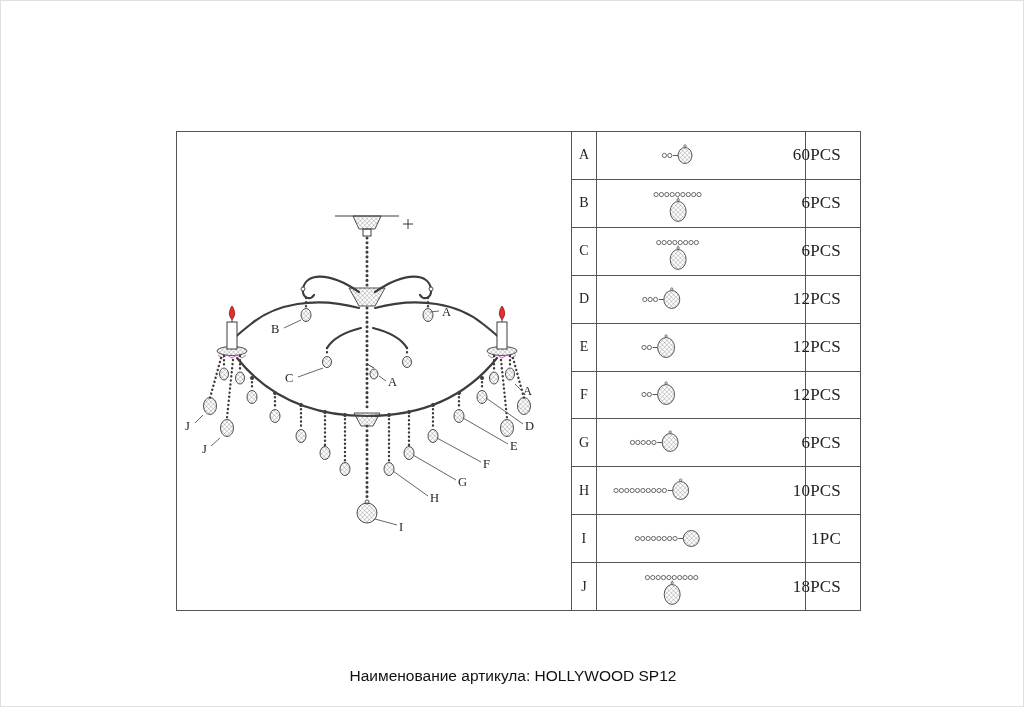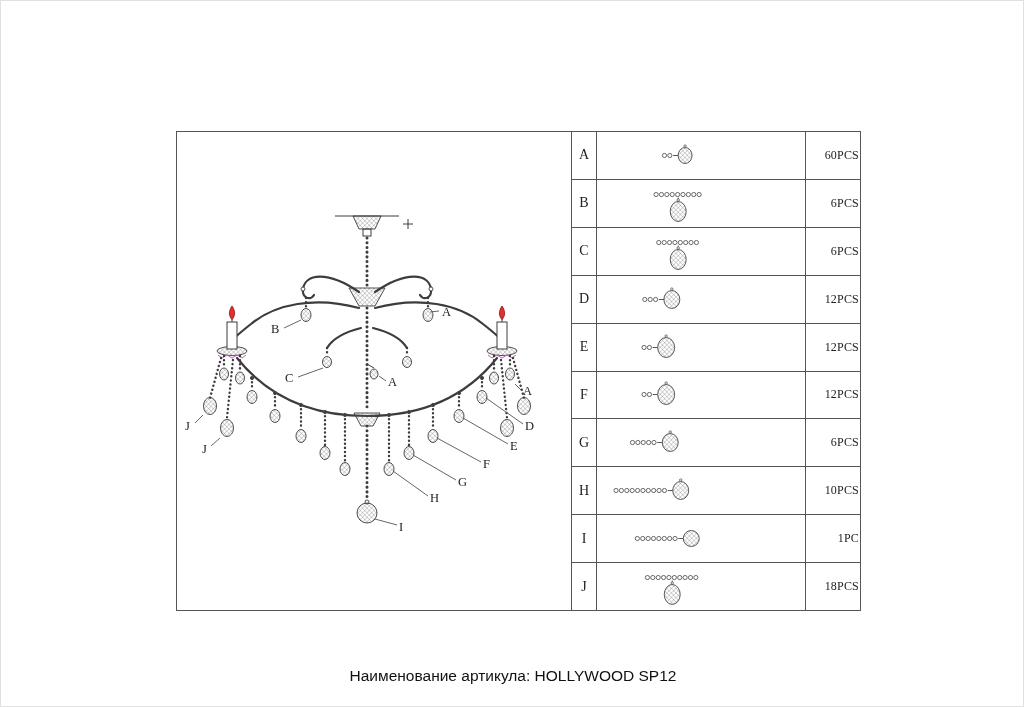--- a/index.html
+++ b/index.html
@@ -6,21 +6,21 @@
   html,body{width:1024px;height:707px;background:#fff;font-family:"Liberation Serif",serif;color:#222;overflow:hidden}
   .stage{position:absolute;left:0;top:0;width:1024px;height:707px;background:#fff;border:1px solid #e0e0e0}
   .main-box{position:absolute;left:175px;top:130px;width:685px;height:480px;border:1px solid #555;background:#fff}
   .diagram-area{position:absolute;left:0;top:0;width:394px;height:478px}
   .parts-table{position:absolute;left:394px;top:0;width:290px;height:478px;border-left:1px solid #555;display:flex;flex-direction:column}
   .trow{flex:1 1 0;display:flex;border-bottom:1px solid #555;min-height:0}
   .trow:last-child{border-bottom:none}
   .cell{display:flex;align-items:center}
   .letter{width:25px;justify-content:center;border-right:1px solid #555;font-size:14px}
   .draw{width:210px;justify-content:flex-start;border-right:1px solid #555;overflow:hidden}
-  .qty{width:55px;justify-content:flex-end;padding-right:2px;font-size:12px;letter-spacing:0.2px}
+  .qty{width:55px;justify-content:flex-end;padding-right:20px;font-size:17px;letter-spacing:0.2px}
   .caption{position:absolute;left:0;top:666px;width:1024px;text-align:center;font-family:"Liberation Sans",sans-serif;font-size:15.5px;color:#111}
   
   .tube{fill:none;stroke:#3c3c3c;stroke-width:2.2;stroke-linecap:round}
   .thin{fill:none;stroke:#3c3c3c;stroke-width:1}
   .dots{fill:none;stroke:#3c3c3c;stroke-width:3;stroke-linecap:round;stroke-dasharray:0.1 4.6}
   .dots-sm{fill:none;stroke:#3c3c3c;stroke-width:2.4;stroke-linecap:round;stroke-dasharray:0.1 4}
   .crystal{fill:url(#hm);stroke:#3c3c3c;stroke-width:0.9}
   .lead{stroke:#555;stroke-width:0.9}
   .callout{font-family:"Liberation Serif",serif;font-size:12.5px;fill:#222}
   .joint{fill:#fff;stroke:#3c3c3c;stroke-width:0.9}

